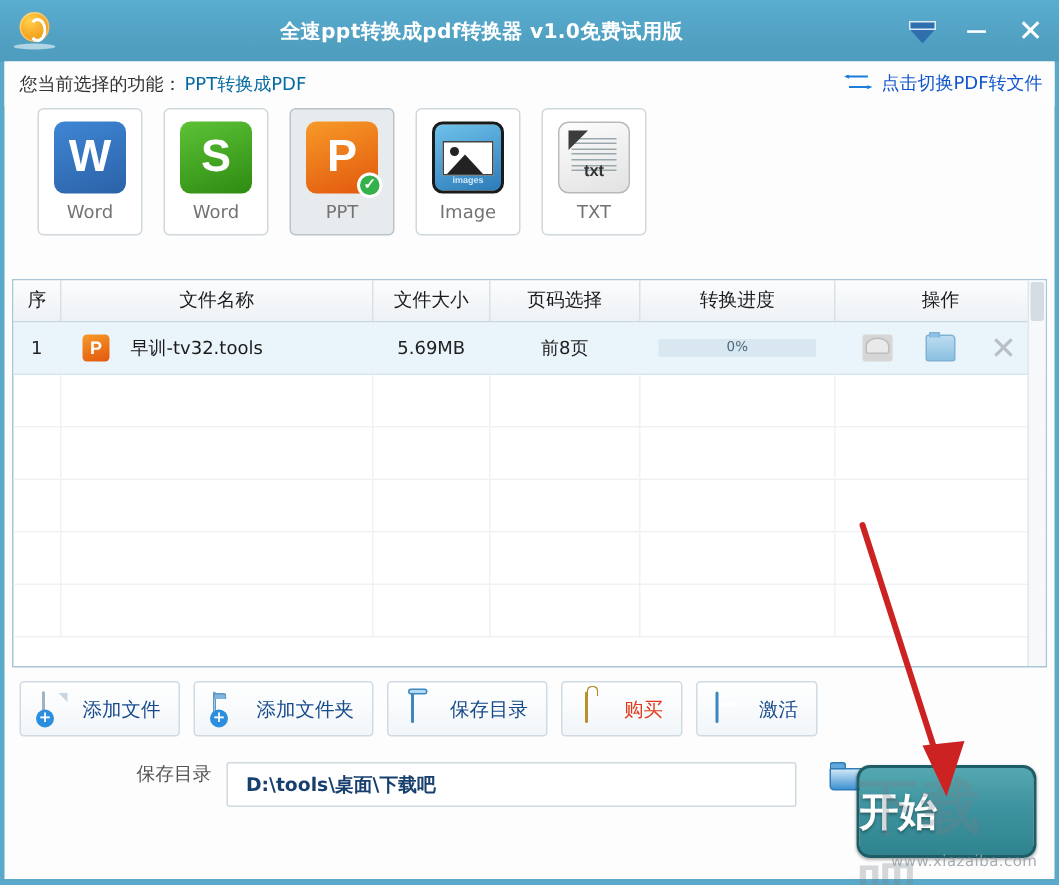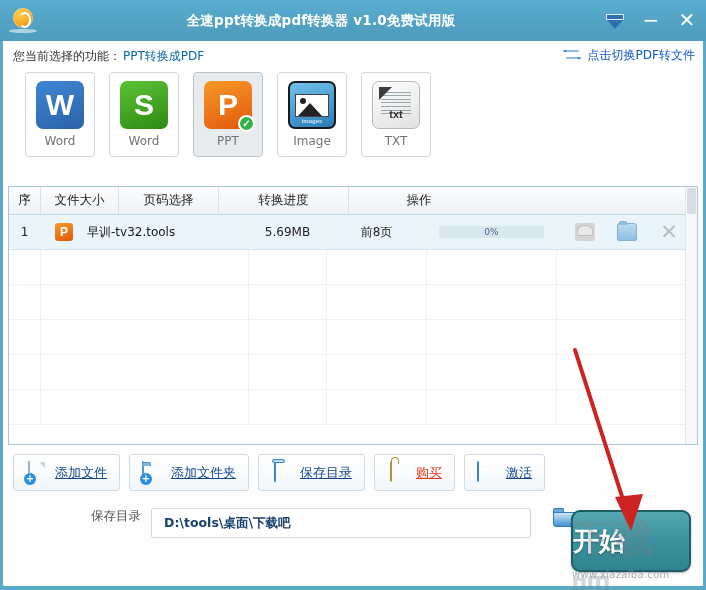--- a/index.html
+++ b/index.html
@@ -154,21 +154,21 @@
 
   
   .toolbar{
     position:absolute;left:10px;top:454px;display:flex;gap:9px;
   }
   .tbtn{
     height:37px;box-sizing:border-box;border:1px solid #cfdbe4;border-radius:3px;
     background:linear-gradient(180deg,#ffffff 0%,#f2f6f9 100%);
     display:flex;align-items:center;gap:7px;padding:0 12px;cursor:pointer;
   }
-  .tbtn .lab{font-size:13px;color:#174a8b;text-decoration:underline;}
+  .tbtn .lab{font-size:13px;color:#174a8b;}
   .tbtn .lab.red{color:#e2391c;}
   .ti{width:22px;height:22px;position:relative;flex:0 0 auto;}
   .ti-file{background:linear-gradient(180deg,#ffffff 0%,#e3e9ee 100%);border:1px solid #9fb3c2;box-sizing:border-box;width:17px;height:20px;margin-left:2px;}
   .ti-file:before{content:"";position:absolute;right:3px;top:0;border-top:6px solid #c9d6df;border-left:6px solid transparent;}
   .plus{position:absolute;left:-2px;bottom:-1px;width:12px;height:12px;border-radius:50%;background:#2b8ede;color:#fff;font-size:10px;line-height:11px;text-align:center;font-weight:bold;}
   .ti-folder{width:20px;height:17px;margin-top:3px;background:linear-gradient(180deg,#cfe6f7 0%,#7fb6e0 100%);border:1px solid #5f97c4;box-sizing:border-box;border-radius:1px 3px 2px 2px;}
   .ti-folder:before{content:"";position:absolute;left:0;top:0px;width:9px;height:4px;background:#7fb6e0;border:1px solid #5f97c4;border-bottom:none;box-sizing:border-box;border-radius:2px 2px 0 0;}
   .ti-trash{width:15px;height:20px;margin-left:3px;background:linear-gradient(180deg,#9ccdf0 0%,#4e9ed6 100%);border:1px solid #3c87bd;box-sizing:border-box;border-radius:1px 1px 3px 3px;}
   .ti-trash:before{content:"";position:absolute;left:1px;top:-3px;width:13px;height:4px;background:#b4d9f4;border:1px solid #3c87bd;box-sizing:border-box;border-radius:2px;}
   .ti-bag{width:16px;height:19px;margin-left:3px;margin-top:2px;background:linear-gradient(180deg,#f3dfa8 0%,#d9b257 100%);border:1px solid #b8902f;box-sizing:border-box;border-radius:1px;}
@@ -201,21 +201,21 @@
   }
   .startbtn .t{font-size:26px;color:#ffffff;font-weight:bold;text-shadow:0 1px 2px rgba(0,0,0,.35);}
 
   
   .annot{position:absolute;left:0;top:0;width:706px;height:590px;pointer-events:none;}
 
   
   .wm{position:absolute;right:6px;bottom:4px;width:125px;height:72px;pointer-events:none;}
   .wm .mark{position:absolute;left:0;top:0;width:125px;height:56px;color:rgba(120,130,140,.30);
     font-size:40px;font-weight:bold;letter-spacing:2px;line-height:56px;}
-  .wm .url{position:absolute;left:0;bottom:2px;font-size:10px;color:rgba(150,160,168,.85);letter-spacing:.3px;}
+  .wm .url{position:absolute;left:22px;bottom:2px;font-size:10px;color:rgba(150,160,168,.85);letter-spacing:.3px;}
 </style>
 </head>
 <body>
 
 <div class="app">
 
   <div class="titlebar">
     <div class="logo">
       <div class="ring"></div>
       <div class="base"></div>
@@ -290,20 +290,21 @@
         </div>
       </div>
       <div class="cap">TXT</div>
     </div>
 
   </div>
 
   <div class="table">
     <div class="thead">
       <div class="th c0">序</div>
+      <div class="th c1">文件名称</div>
       <div class="th c2">文件大小</div>
       <div class="th c3">页码选择</div>
       <div class="th c4">转换进度</div>
       <div class="th c5">操作</div>
     </div>
 
     <div class="trow active">
       <div class="td c0">1</div>
       <div class="td c1 td-name">
         <span class="pico">P</span>

